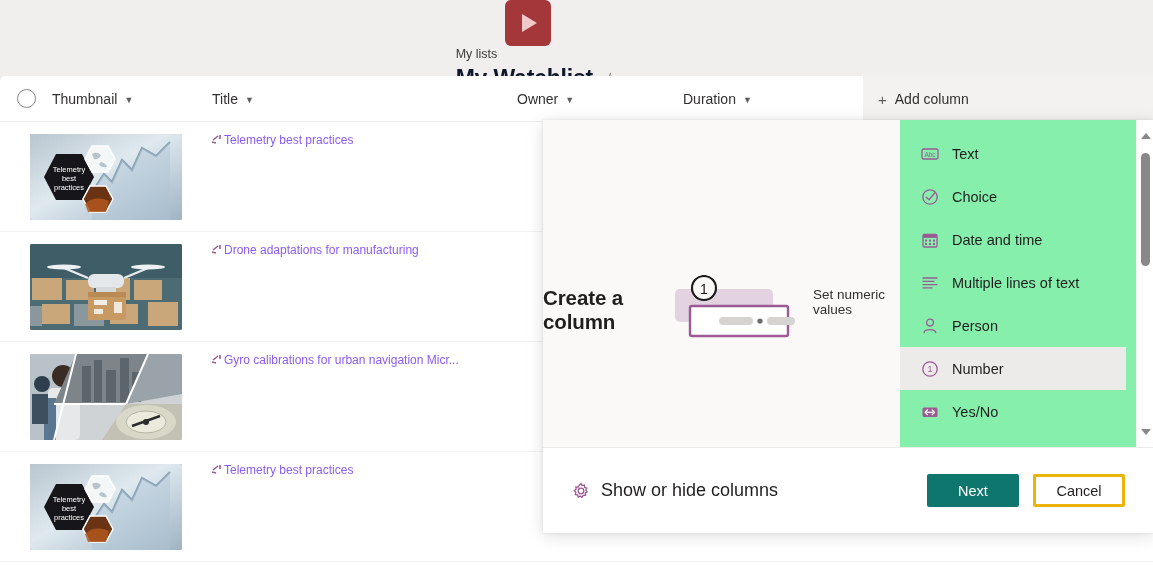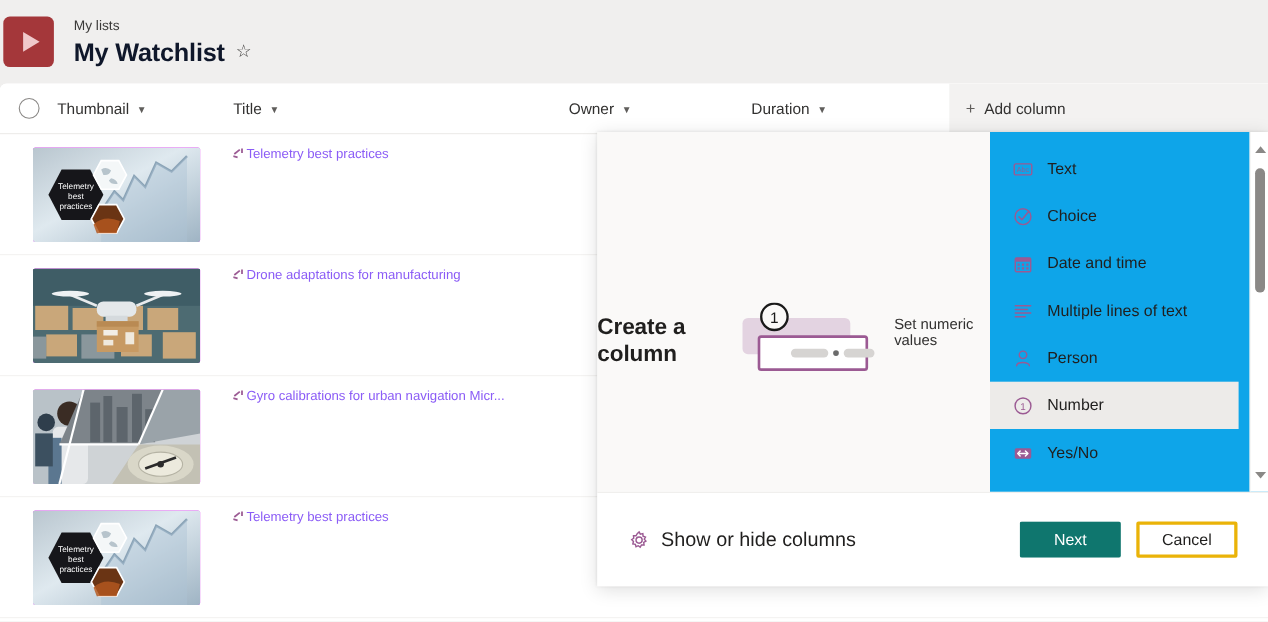--- a/index.html
+++ b/index.html
@@ -7,21 +7,21 @@
     width: 1153px; height: 565px;
     font-family: "Liberation Sans", sans-serif;
     background: #f0efee;
     overflow: hidden;
   }
   #app { position: relative; width: 1153px; height: 565px; }
 
   
   .page-header {
     position: absolute; left: 0; top: 0; width: 1039px; height: 76px;
-    display: flex; align-items: center; padding-left: 3px;
+    display: flex; align-items: center; padding-left: 16px; flex-direction: column;
   }
   .list-icon {
     width: 46px; height: 46px; border-radius: 6px;
     background: #a4373a;
     display: flex; align-items: center; justify-content: center;
     flex: none;
   }
   .play-tri {
     width: 0; height: 0;
     border-left: 15px solid #f0c9cb;
@@ -88,21 +88,21 @@
     background: #faf9f8;
   }
   .dlg-heading {
     font-size: 20.5px; font-weight: 600; color: #201f1e;
     margin-top: 52px; letter-spacing: -0.1px;
   }
   .illus { margin-top: 52px; width: 150px; height: 70px; position: relative; }
   .illus svg { display: block; }
   .illus-caption { font-size: 13.5px; color: #323130; margin-top: 37px; }
 
-  .dlg-right { flex: 1; position: relative; background: #0ea5e9; display: flex; }
+  .dlg-right { flex: 1; position: relative; background: #86efac; display: flex; }
   .type-list { flex: 1; padding-top: 12px; }
   .type-item {
     display: flex; align-items: center; gap: 13px;
     height: 43px; padding-left: 20px; margin-right: 10px;
     font-size: 14.5px; color: #201f1e; cursor: pointer;
   }
   .type-item.selected { background: #edebe9; }
   .type-icon { width: 19px; height: 19px; flex: none; display: flex; align-items: center; justify-content: center; }
   .type-icon svg { display: block; }
 

